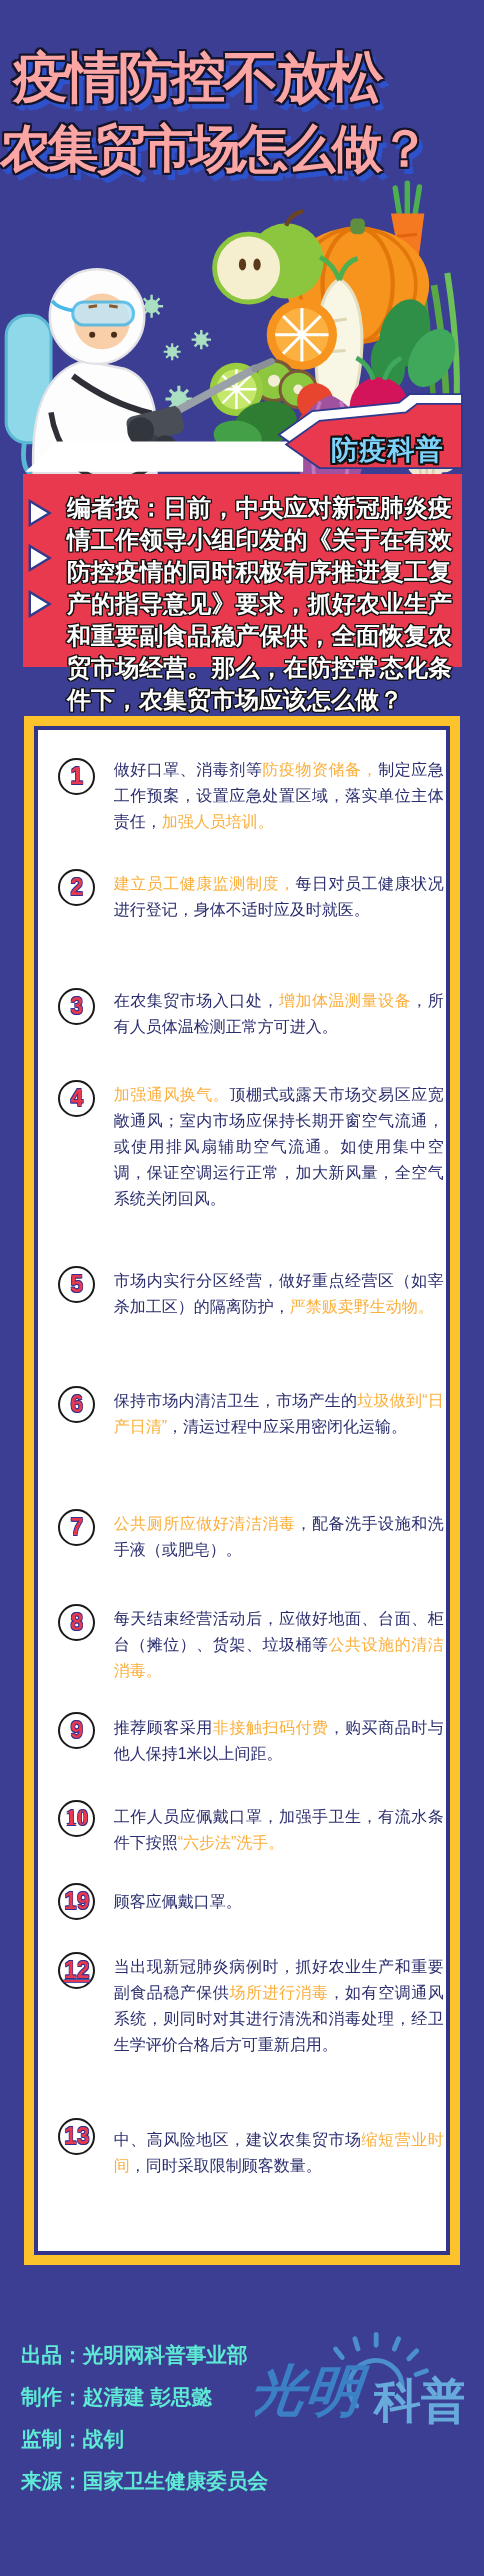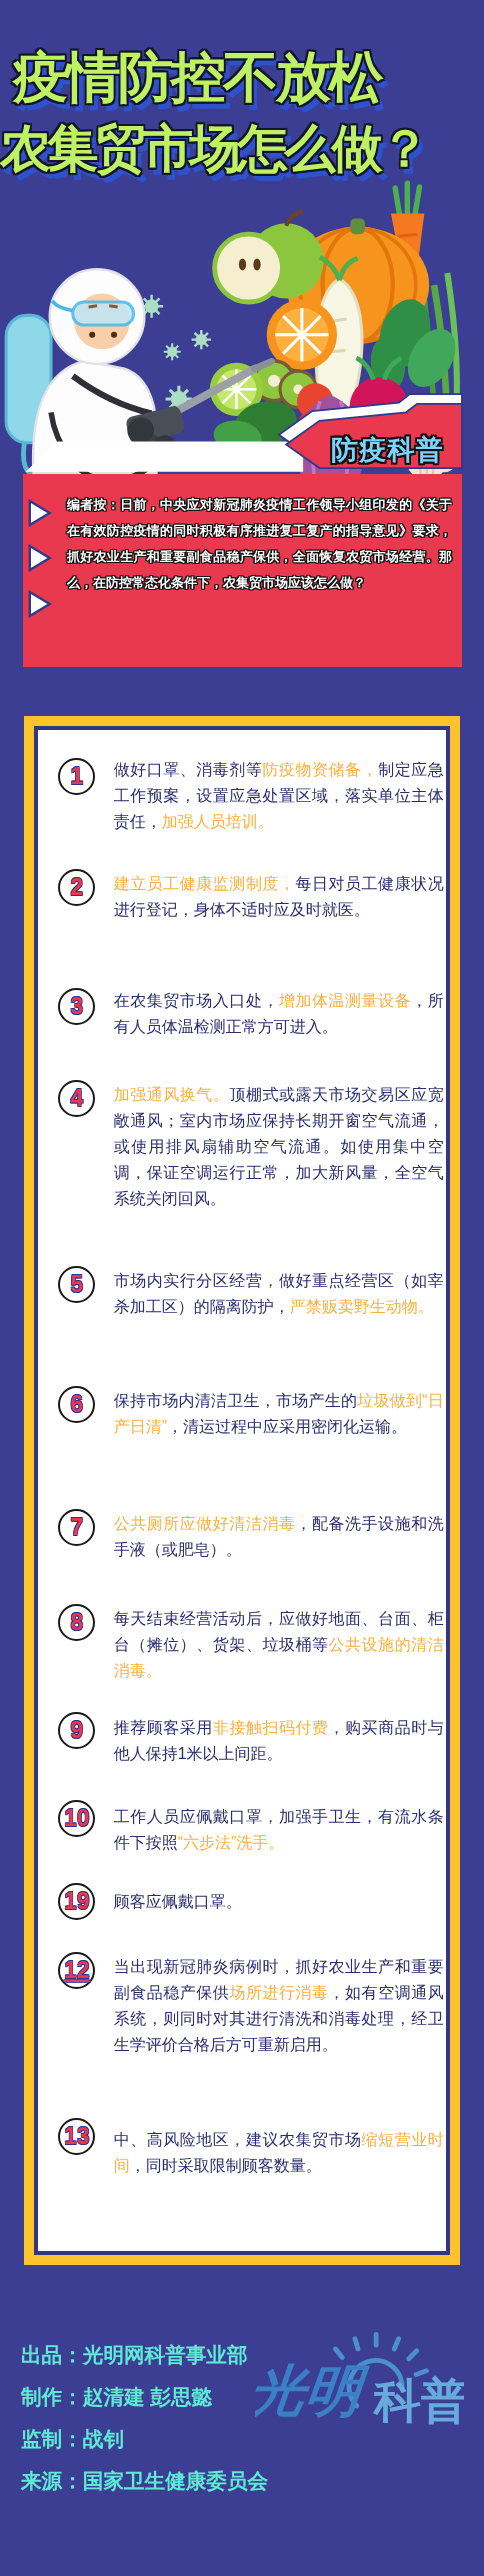--- a/index.html
+++ b/index.html
@@ -6,21 +6,21 @@
   body{
     width:485px;height:2576px;position:relative;overflow:hidden;
     background:#3c3e93;
     font-family:"Liberation Sans","DejaVu Sans",sans-serif;
     font-weight:bold;
   }
   #poster{position:absolute;inset:0;}
 
   
   .title{
-    position:absolute;left:0;width:394px;text-align:center;color:#bef264;
+    position:absolute;left:0;width:394px;text-align:center;color:#fca5a5;
     font-weight:900;white-space:nowrap;
     text-shadow:
       -1.8px -1.8px 0 #14142a, 1.8px -1.8px 0 #14142a, -1.8px 1.8px 0 #14142a, 1.8px 1.8px 0 #14142a,
       -1.8px 0 0 #14142a, 1.8px 0 0 #14142a, 0 -1.8px 0 #14142a, 0 1.8px 0 #14142a,
       5.5px 7.3px 0 #2d52cc, 3.6px 7.3px 0 #2d52cc, 5.5px 5.5px 0 #2d52cc;
   }
   .title-1{top:41px;font-size:55px;letter-spacing:-2.4px;}
   .title-2{top:115px;font-size:51px;letter-spacing:-3.6px;}
 
   
@@ -36,21 +36,21 @@
       -1.8px 0 0 #111, 1.8px 0 0 #111, 0 -1.8px 0 #111, 0 1.8px 0 #111;
   }
 
   
   .editor-box{
     position:absolute;left:23px;top:474px;width:439px;height:193px;
     background:#e8394e;
   }
   .editor-text{
     position:absolute;left:44px;top:18px;width:385px;margin:0;
-    font-size:13px;line-height:26px;color:#fff;font-weight:900;
+    font-size:24px;line-height:32px;color:#fff;font-weight:900;
     text-shadow:
       -1.2px -1.2px 0 #111, 1.2px -1.2px 0 #111, -1.2px 1.2px 0 #111, 1.2px 1.2px 0 #111,
       -1.2px 0 0 #111, 1.2px 0 0 #111, 0 -1.2px 0 #111, 0 1.2px 0 #111;
     text-align:justify;
   }
   .tri{position:absolute;left:4.8px;width:24px;height:28px;}
   .tri-1{top:25px;} .tri-2{top:70px;} .tri-3{top:116px;}
 
   
   .card{
@@ -257,21 +257,21 @@
         </div>
         <div class="item" style="top: 876px;">
           <span class="item-badge" style="top: -1.8px;">8</span>
           <p class="item-text"><span>每天结束经营活动后，应做好地面、台面、柜台（摊位）、货架、垃圾桶等</span><span class="hl">公共设施的清洁消毒。</span></p>
         </div>
         <div class="item" style="top: 985px;">
           <span class="item-badge" style="top: -3px;">9</span>
           <p class="item-text"><span>推荐顾客采用</span><span class="hl">非接触扫码付费</span><span>，购买商品时与他人保持1米以上间距。</span></p>
         </div>
         <div class="item" style="top: 1074px;">
-          <span class="item-badge" style="top: -4.2px;">10</span>
+          <span class="item-badge" style="top: -4.2px; font-family: Liberation Serif, serif;">10</span>
           <p class="item-text"><span>工作人员应佩戴口罩，加强手卫生，有流水条件下按照</span><span class="hl">“六步法”洗手。</span></p>
         </div>
         <div class="item" style="top: 1159px;">
           <span class="item-badge" style="top: -5.5px;">19</span>
           <p class="item-text"><span>顾客应佩戴口罩。</span></p>
         </div>
         <div class="item" style="top: 1224px;">
           <span class="item-badge" style="top: -1.8px; text-decoration: underline;">12</span>
           <p class="item-text"><span>当出现新冠肺炎病例时，抓好农业生产和重要副食品稳产保供</span><span class="hl">场所进行消毒</span><span>，如有空调通风系统，则同时对其进行清洗和消毒处理，经卫生学评价合格后方可重新启用。</span></p>
         </div>

